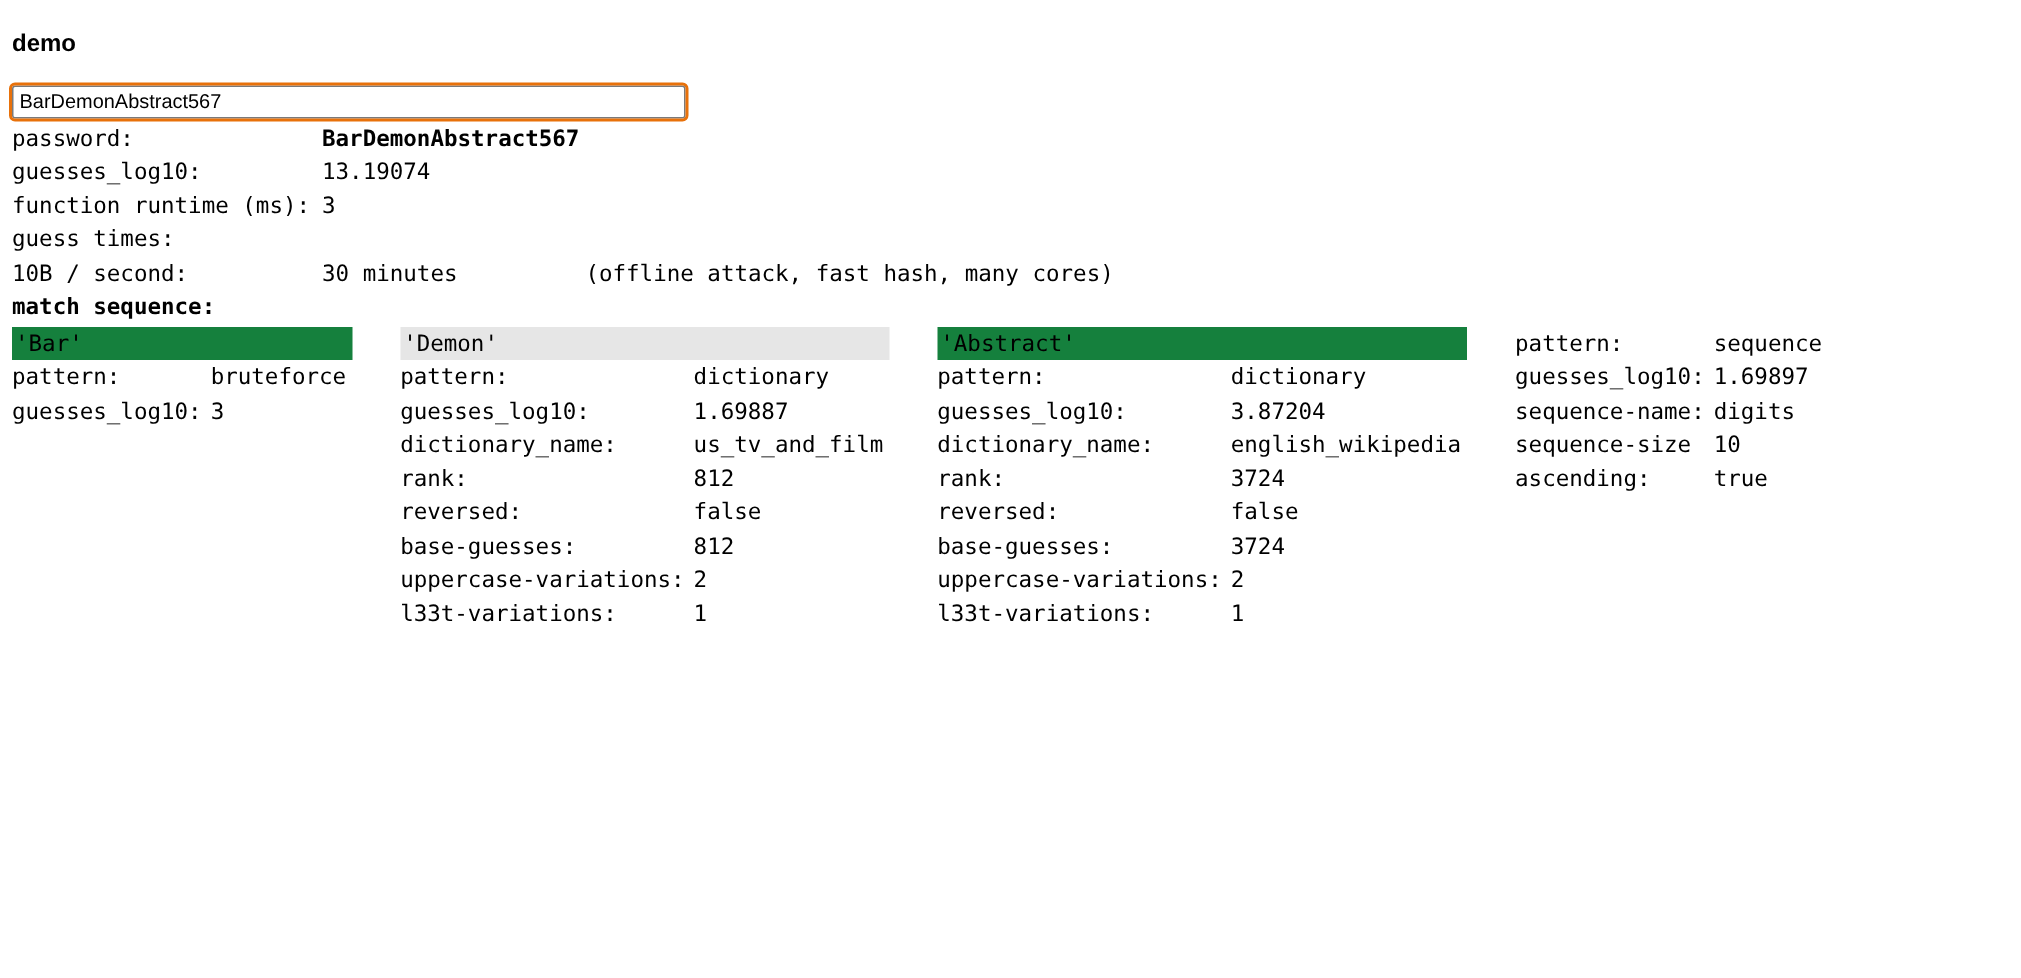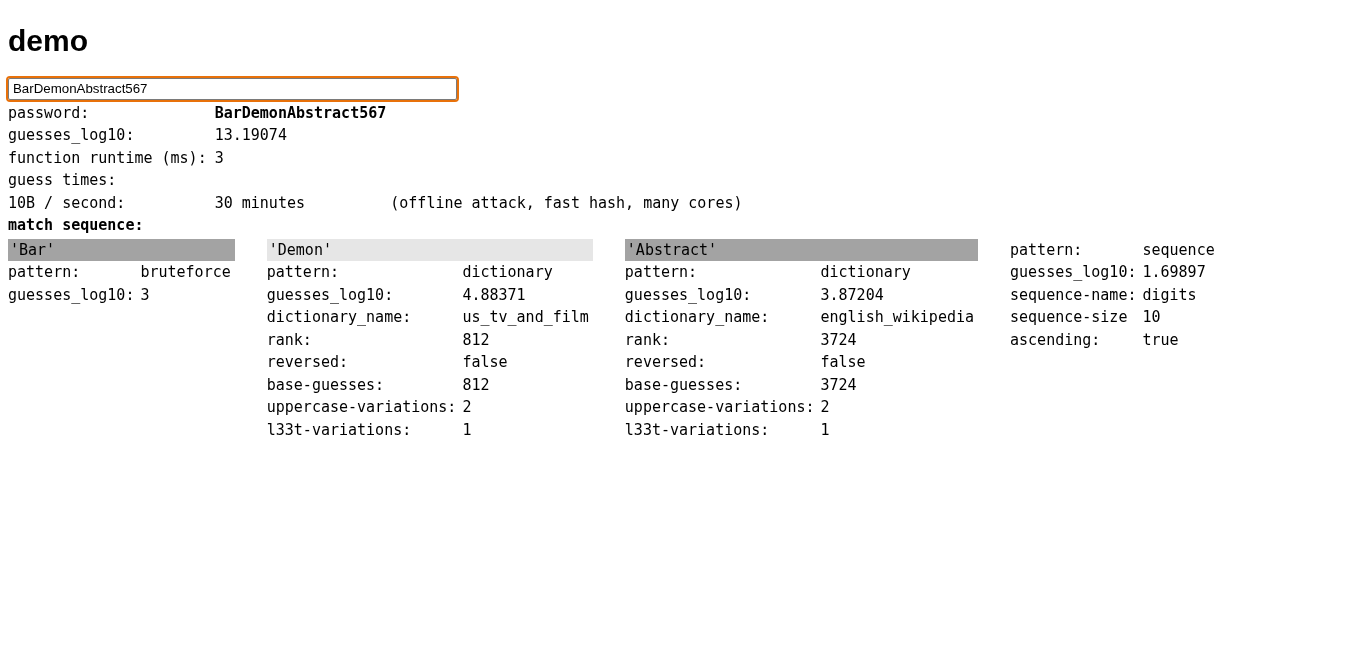--- a/index.html
+++ b/index.html
@@ -7,21 +7,21 @@
     margin: 0;
     padding: 8px;
     font-family: "DejaVu Sans Mono", "Liberation Mono", Consolas, Menlo, monospace;
     font-size: 15px;
     line-height: 1.5;
     color: #000;
     background: #fff;
   }
   h2 {
     font-family: Arial, Helvetica, sans-serif;
-    font-size: 30px;
+    font-size: 16px;
     font-weight: bold;
     margin: 10px 0 14px 0;
   }
   .pw-input {
     width: 449px;
     height: 22px;
     padding: 1px 4px;
     font-family: Arial, Helvetica, sans-serif;
     font-size: 13.3px;
     border: 1px solid #7a7a7a;
@@ -44,21 +44,21 @@
     display: flex;
     flex-direction: row;
     flex-wrap: nowrap;
     gap: 32px;
     margin-top: 2px;
   }
   .match {
     flex: 0 0 auto;
   }
   .match-header {
-    background: #a3a3a3;
+    background: #15803d;
     padding: 0 6px 0 2px;
     display: block;
     white-space: nowrap;
   }
   .match:nth-child(even) .match-header {
     background: #e6e6e6;
   }
   .match table.kv td.label { padding-right: 6px; }
 </style>
 </head>
@@ -122,21 +122,21 @@
   <div class="match">
     <span class="match-header">'Demon'</span>
     <table class="kv">
       <tbody>
           <tr>
             <td class="label">pattern:</td>
             <td>dictionary</td>
           </tr>
       <tr>
             <td class="label">guesses_log10:</td>
-            <td>4.88371</td>
+            <td>1.69887</td>
           </tr>
       <tr>
             <td class="label">dictionary_name:</td>
             <td>us_tv_and_film</td>
           </tr>
       <tr>
             <td class="label">rank:</td>
             <td>812</td>
           </tr>
       <tr>

